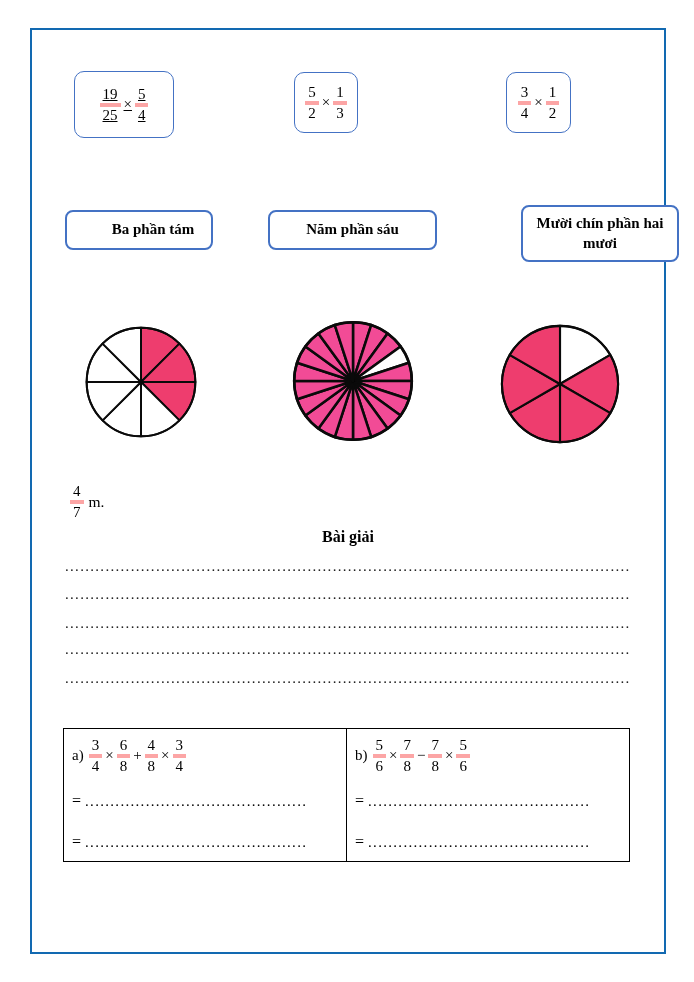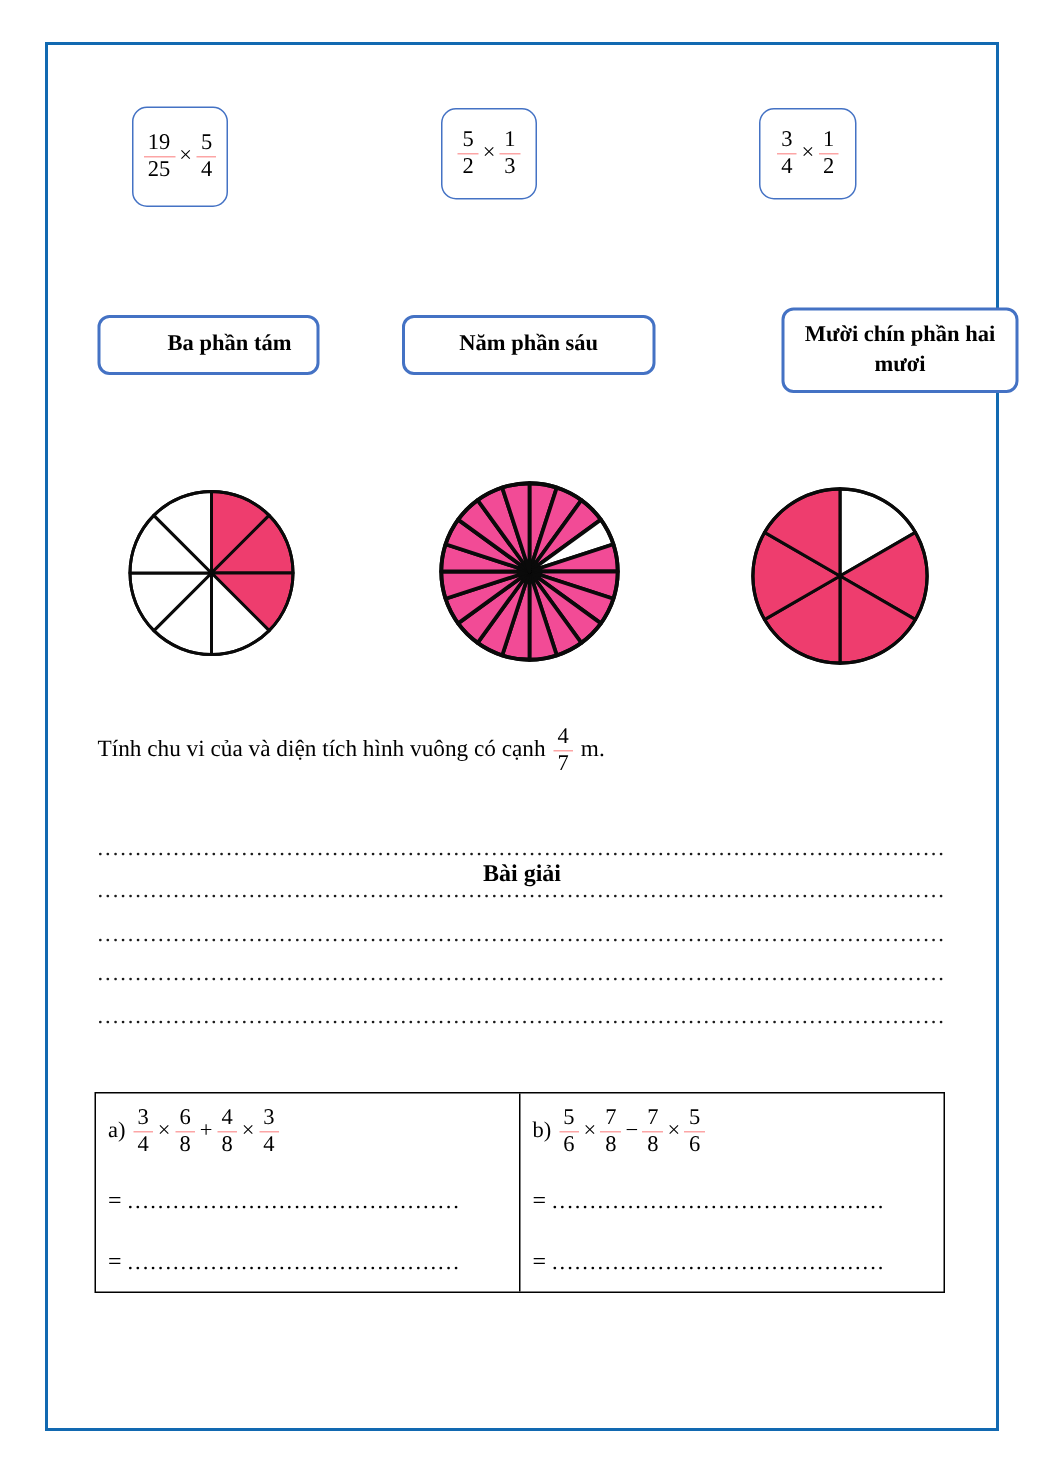--- a/index.html
+++ b/index.html
@@ -11,40 +11,40 @@
   .sheet-border {
     position:absolute; left:30px; top:28px; width:636px; height:926px;
     border:2px solid #1269b1; background:transparent;
   }
   .abs { position:absolute; }
 
   
   .frac { display:inline-flex; flex-direction:column; align-items:center;
           line-height:1.12; vertical-align:middle; font-size:15px; }
   .frac .fn { padding:0 3px; }
-  .frac .fd { padding:0 3px; border-top:1px solid #fca5a5; }
+  .frac .fd { padding:0 3px; border-top:4px solid #fca5a5; }
   .op { margin:0 3px; font-size:15px; }
 
   
   .frac-card {
     display:flex; align-items:center; justify-content:center;
     border:1.5px solid #4472c4; border-radius:10px; background:#fff;
   }
 
   
   .word-card {
     display:flex; align-items:center; justify-content:center; text-align:center;
     border:2px solid #4472c4; border-radius:8px; background:#fff;
     font-weight:bold; font-size:15px; line-height:1.3; padding:2px 8px;
   }
 
   .heading { font-weight:bold; font-size:16px; }
   .prompt-line { display:flex; align-items:center; font-size:15.5px; }
   .prompt-line .frac { margin:0 5px; }
-  .center-heading { width:566px; text-align:center; font-weight:bold; font-size:16px;margin-top:46px; }
+  .center-heading { width:566px; text-align:center; font-weight:bold; font-size:16px; }
 
   .dotline {
     width:566px; height:18px; overflow:hidden; white-space:nowrap;
     font-size:15px; letter-spacing:1.3px; color:#1a1a1a;
   }
 
   
   .ex5-table {
     display:flex; border:1.5px solid #000; background:#fff;
   }
@@ -57,21 +57,21 @@
   .ans .dots { font-size:15px; letter-spacing:1.3px; }
 
   svg.pie { display:block; }
 </style>
 </head>
 <body>
 
 <div class="page">
   <div class="sheet-border abs"></div>
 
-  <div class="frac-card abs" style="left:88px; top:71px; width:64px; height:67px;">
+  <div class="frac-card abs" style="left:74px; top:71px; width:100px; height:67px;text-decoration:underline;">
     <span class="frac">
         <span class="fn">19</span>
         <span class="fd">25</span>
       </span>
     <span class="op">×</span>
     <span class="frac">
         <span class="fn">5</span>
         <span class="fd">4</span>
       </span>
   </div>
@@ -149,21 +149,20 @@
       <path d="M65 65 L117.74 34.55 A60.9 60.9 0 0 1 117.74 95.45 Z" fill="#ee3d6e" stroke="#0a0a0a" stroke-width="2.2" stroke-linejoin="round"></path>
       <path d="M65 65 L117.74 95.45 A60.9 60.9 0 0 1 65.00 125.90 Z" fill="#ee3d6e" stroke="#0a0a0a" stroke-width="2.2" stroke-linejoin="round"></path>
       <path d="M65 65 L65.00 125.90 A60.9 60.9 0 0 1 12.26 95.45 Z" fill="#ee3d6e" stroke="#0a0a0a" stroke-width="2.2" stroke-linejoin="round"></path>
       <path d="M65 65 L12.26 95.45 A60.9 60.9 0 0 1 12.26 34.55 Z" fill="#ee3d6e" stroke="#0a0a0a" stroke-width="2.2" stroke-linejoin="round"></path>
       <path d="M65 65 L12.26 34.55 A60.9 60.9 0 0 1 65.00 4.10 Z" fill="#ee3d6e" stroke="#0a0a0a" stroke-width="2.2" stroke-linejoin="round"></path>
       <circle cx="65" cy="65" r="60.9" fill="none" stroke="#0a0a0a" stroke-width="2.2"></circle>
     </svg>
 
 
   <div class="prompt-line abs" style="left:65px; top:483px;">
-    <span>Tính chu vi của và diện tích hình vuông có cạnh</span>
     <span class="frac">
         <span class="fn">4</span>
         <span class="fd">7</span>
       </span>
     <span>m.</span>
   </div>
 
   <div class="center-heading abs" style="left:65px; top:528px;">Bài giải</div>
 
   <div class="dotline abs" style="left:65px; top:558px;">..........................................................................................................................................................</div>

